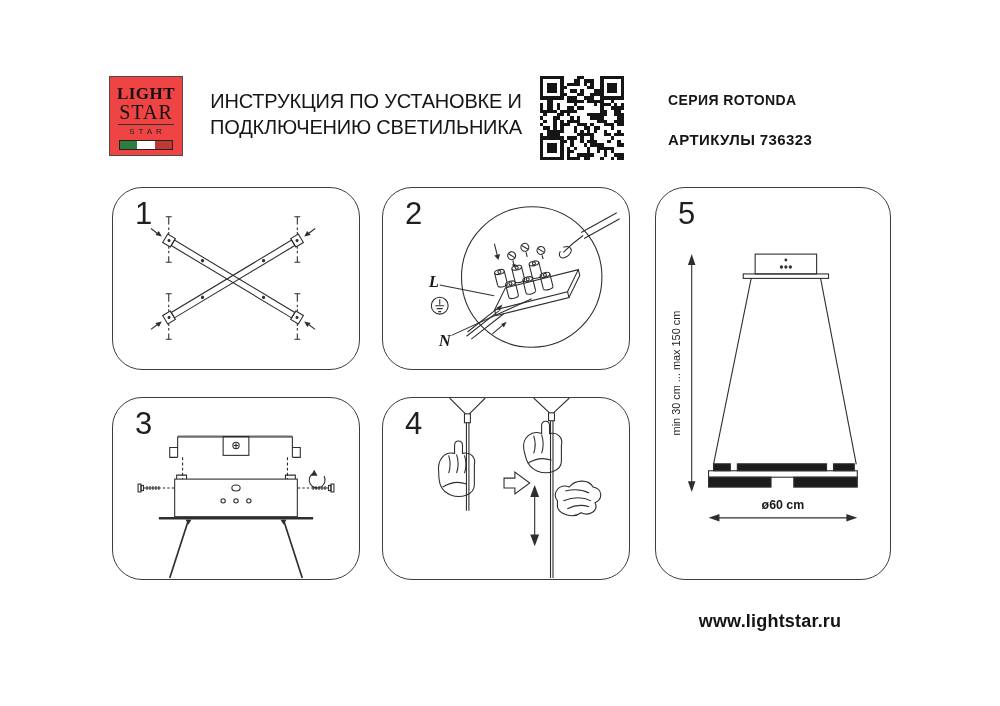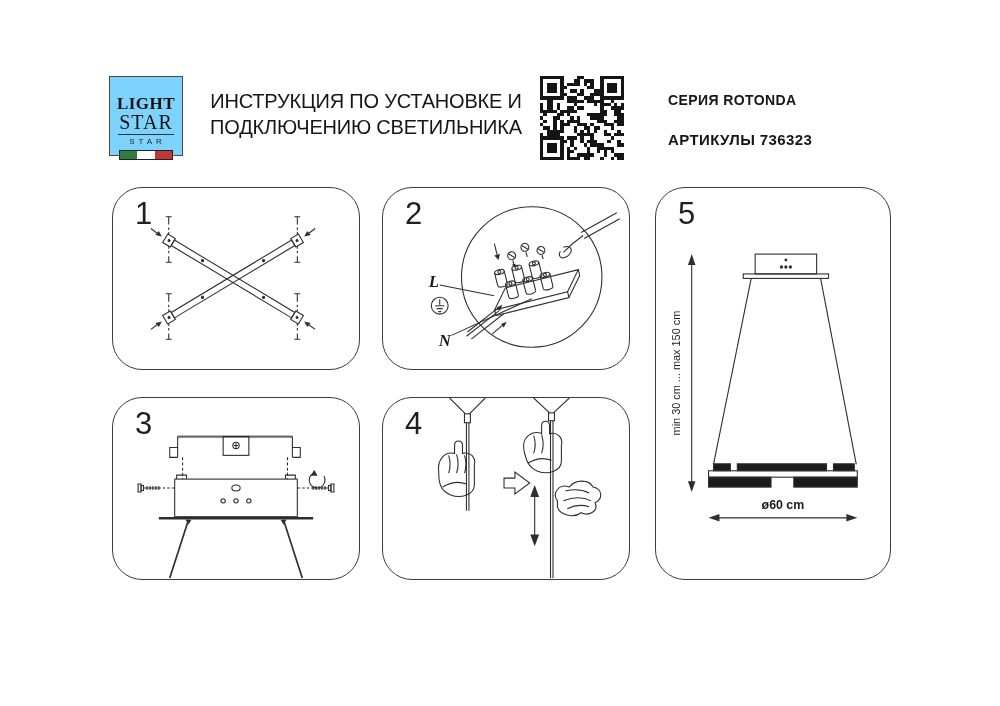--- a/index.html
+++ b/index.html
@@ -1,21 +1,21 @@
 <!DOCTYPE html>
 <html><head>
 <meta charset="utf-8">
 <style>
   html,body{margin:0;padding:0;background:#fff;}
   .sheet{position:relative;width:1000px;height:706px;background:#ffffff;overflow:hidden;
          font-family:"Liberation Sans",sans-serif;color:#1b1b1b;}
 
   
   .logo{position:absolute;left:109px;top:76px;width:74px;height:80px;border:1px solid #4a4a4a;
-        background:#7dd3fc;text-align:center;box-sizing:border-box;padding-top:18px;}
+        background:#ef4444;text-align:center;box-sizing:border-box;padding-top:8px;}
   .logo-w1{font-family:"Liberation Serif",serif;font-weight:bold;font-size:17px;letter-spacing:.5px;line-height:17px;color:#111;}
   .logo-w2{font-family:"Liberation Serif",serif;font-weight:normal;font-size:20px;letter-spacing:1px;line-height:20px;color:#111;}
   .logo-rule{width:56px;height:1px;background:#333;margin:2px auto 2px auto;}
   .logo-w3{font-size:8px;letter-spacing:4px;color:#222;line-height:9px;margin-left:3px;}
   .logo-flag{width:52px;height:8px;border:1px solid #222;margin:4px auto 0 auto;display:flex;}
   .logo-flag span{flex:1;height:100%;}
   .fg{background:#2e7d3e;} .fw{background:#ffffff;} .fr{background:#bf3a34;}
 
   .title{position:absolute;left:196px;top:88px;width:340px;text-align:center;
          font-weight:normal;font-size:20px;line-height:26px;letter-spacing:-.2px;color:#161616;}
@@ -965,14 +965,15 @@
 
         <line x1="58" y1="332" x2="198" y2="332"></line>
         <polygon points="53,332 64,328.2 64,335.8" fill="#2e2e2e" stroke="none"></polygon>
         <polygon points="203,332 192,328.2 192,335.8" fill="#2e2e2e" stroke="none"></polygon>
       </g>
       <text transform="translate(24,186) rotate(-90)" text-anchor="middle" font-size="11" fill="#1b1b1b" font-family="Liberation Sans, sans-serif">min 30 cm ... max 150 cm</text>
       <text x="128" y="323" text-anchor="middle" font-size="12.5" font-weight="bold" fill="#1b1b1b" font-family="Liberation Sans, sans-serif">ø60 cm</text>
     </svg>
   </section>
 
+  <div class="website">www.lightstar.ru</div>
 
 </div>
 
 </body></html>

